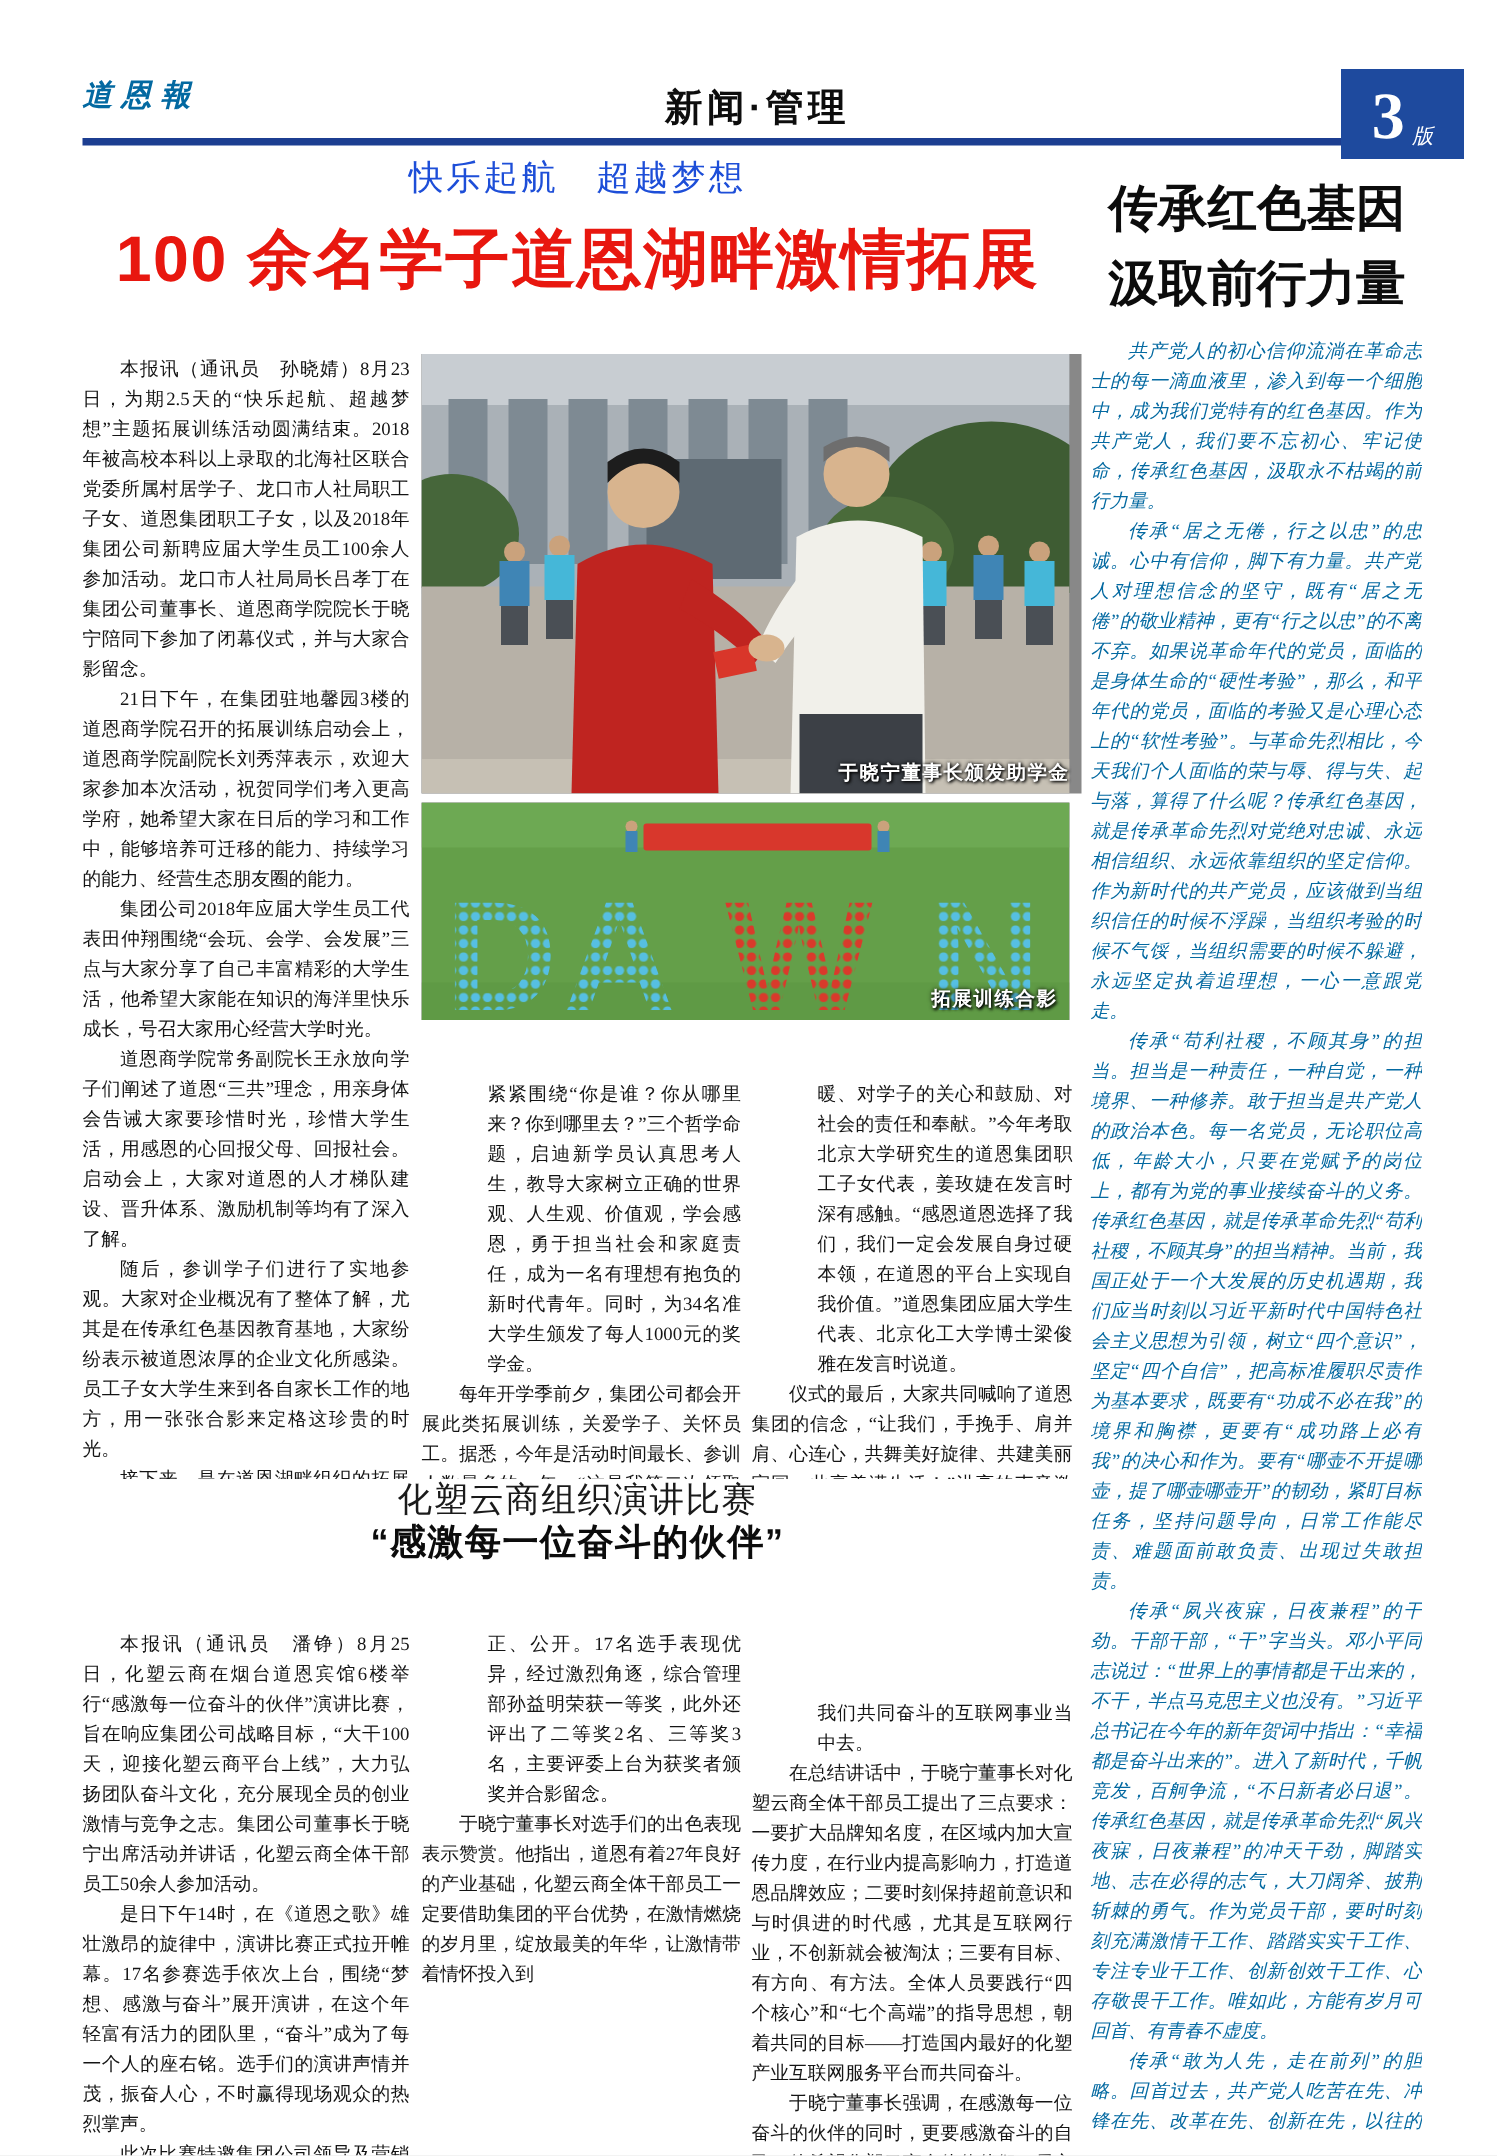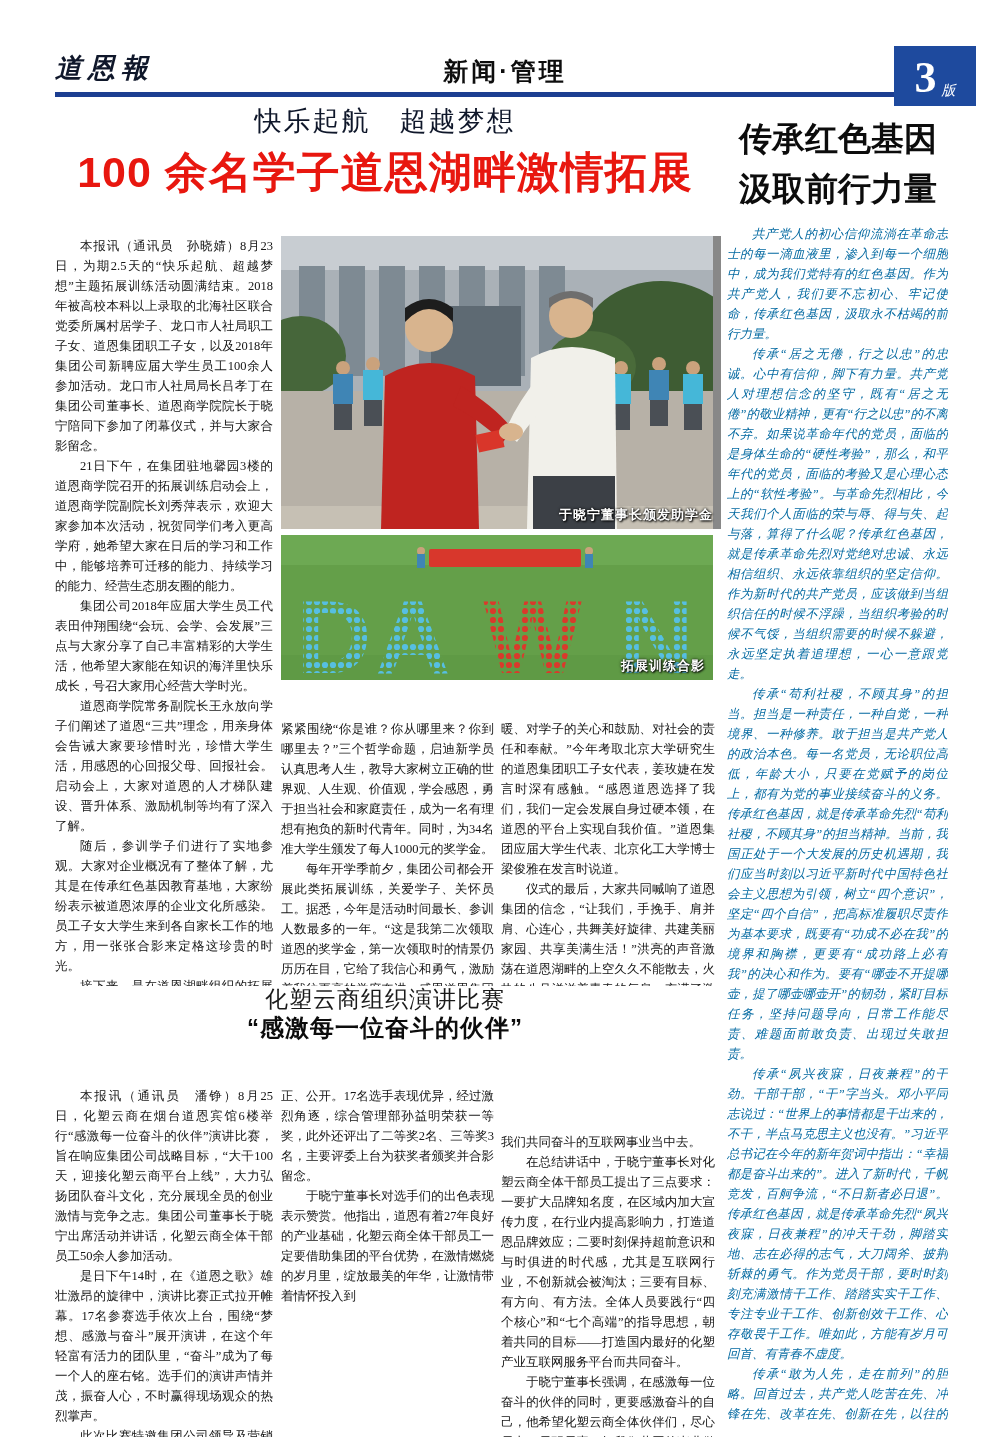--- a/index.html
+++ b/index.html
@@ -1,47 +1,47 @@
 <!DOCTYPE html>
 <html><head>
 <meta charset="utf-8">
 <style>
   html,body{margin:0;padding:0;background:#e9e9e9;}
   #page{position:relative;width:998px;height:1437px;background:#ffffff;overflow:hidden;
         font-family:"Liberation Serif","DejaVu Serif",serif;color:#111;}
   
-  .masthead{position:absolute;left:55px;top:50px;font-size:27px;font-style:italic;
-            font-weight:bold;color:#0f172a;letter-spacing:6px;}
+  .masthead{position:absolute;left:55px;top:50px;font-size:20px;font-style:italic;
+            font-weight:bold;color:#0369a1;letter-spacing:6px;}
   .section-title{position:absolute;left:0;right:0;top:55px;text-align:center;
             font-size:25px;font-weight:bold;letter-spacing:3px;color:#0d0d0d;
             font-family:"Liberation Sans","DejaVu Sans",sans-serif;margin-left:12px;}
   .header-rule{position:absolute;left:55px;top:92px;width:840px;height:5px;background:#1c3e91;}
   .pagebox{position:absolute;left:894px;top:46px;width:82px;height:60px;background:#1e4a9e;
            color:#fff;display:flex;align-items:flex-end;justify-content:center;padding-bottom:6px;box-sizing:border-box;}
   .pagebox .num{font-size:44px;line-height:1;font-weight:bold;font-family:"Liberation Serif",serif;}
   .pagebox .lbl{font-size:14px;margin-left:5px;font-style:italic;}
   
   .kicker{position:absolute;left:55px;width:660px;top:103px;text-align:center;
-          font-size:27px;letter-spacing:2px;color:#0f172a;}
+          font-size:23px;letter-spacing:2px;color:#1d4ed8;}
   .headline-red{position:absolute;left:38px;width:694px;top:144px;text-align:center;
           font-size:43px;font-weight:900;color:#e8170f;letter-spacing:1px;
           font-family:"Liberation Sans","DejaVu Sans",sans-serif;}
   .right-headline{position:absolute;left:726px;width:224px;top:114px;text-align:center;
           font-size:33px;line-height:1.5;font-weight:900;color:#0c0c0c;
           font-family:"Liberation Sans","DejaVu Sans",sans-serif;}
   .bottom-kicker{position:absolute;left:55px;width:660px;top:984px;text-align:center;
           font-size:23px;letter-spacing:1px;color:#1a1a1a;}
   .bottom-headline{position:absolute;left:30px;width:710px;top:1012px;text-align:center;
           font-size:24px;font-weight:900;color:#0c0c0c;letter-spacing:1px;
           font-family:"Liberation Sans","DejaVu Sans",sans-serif;}
   
   .col{position:absolute;font-size:12.5px;line-height:1.6;text-align:justify;
        overflow:hidden;color:#141414;}
   .col p{margin:0;text-indent:2em;}
-  .col p.cont{text-indent:0;}
+  .col p.cont{text-indent:0;margin-left:44px;}
   .col-main-1{left:55px;top:236px;width:218px;height:750px;}
   .col-main-2{left:281px;top:719px;width:213px;height:267px;}
   .col-main-3{left:501px;top:719px;width:214px;height:267px;}
   .col-bot-1{left:55px;top:1086px;width:218px;height:352px;}
   .col-bot-2{left:281px;top:1086px;width:213px;height:352px;}
   .col-bot-3{left:501px;top:1132px;width:214px;height:352px;}
   .col-right{left:727px;top:224px;width:221px;height:1200px;font-style:italic;color:#0369a1;}
   
   .photo{position:absolute;overflow:hidden;background:#888;}
   .photo1{left:281px;top:236px;width:440px;height:293px;}

